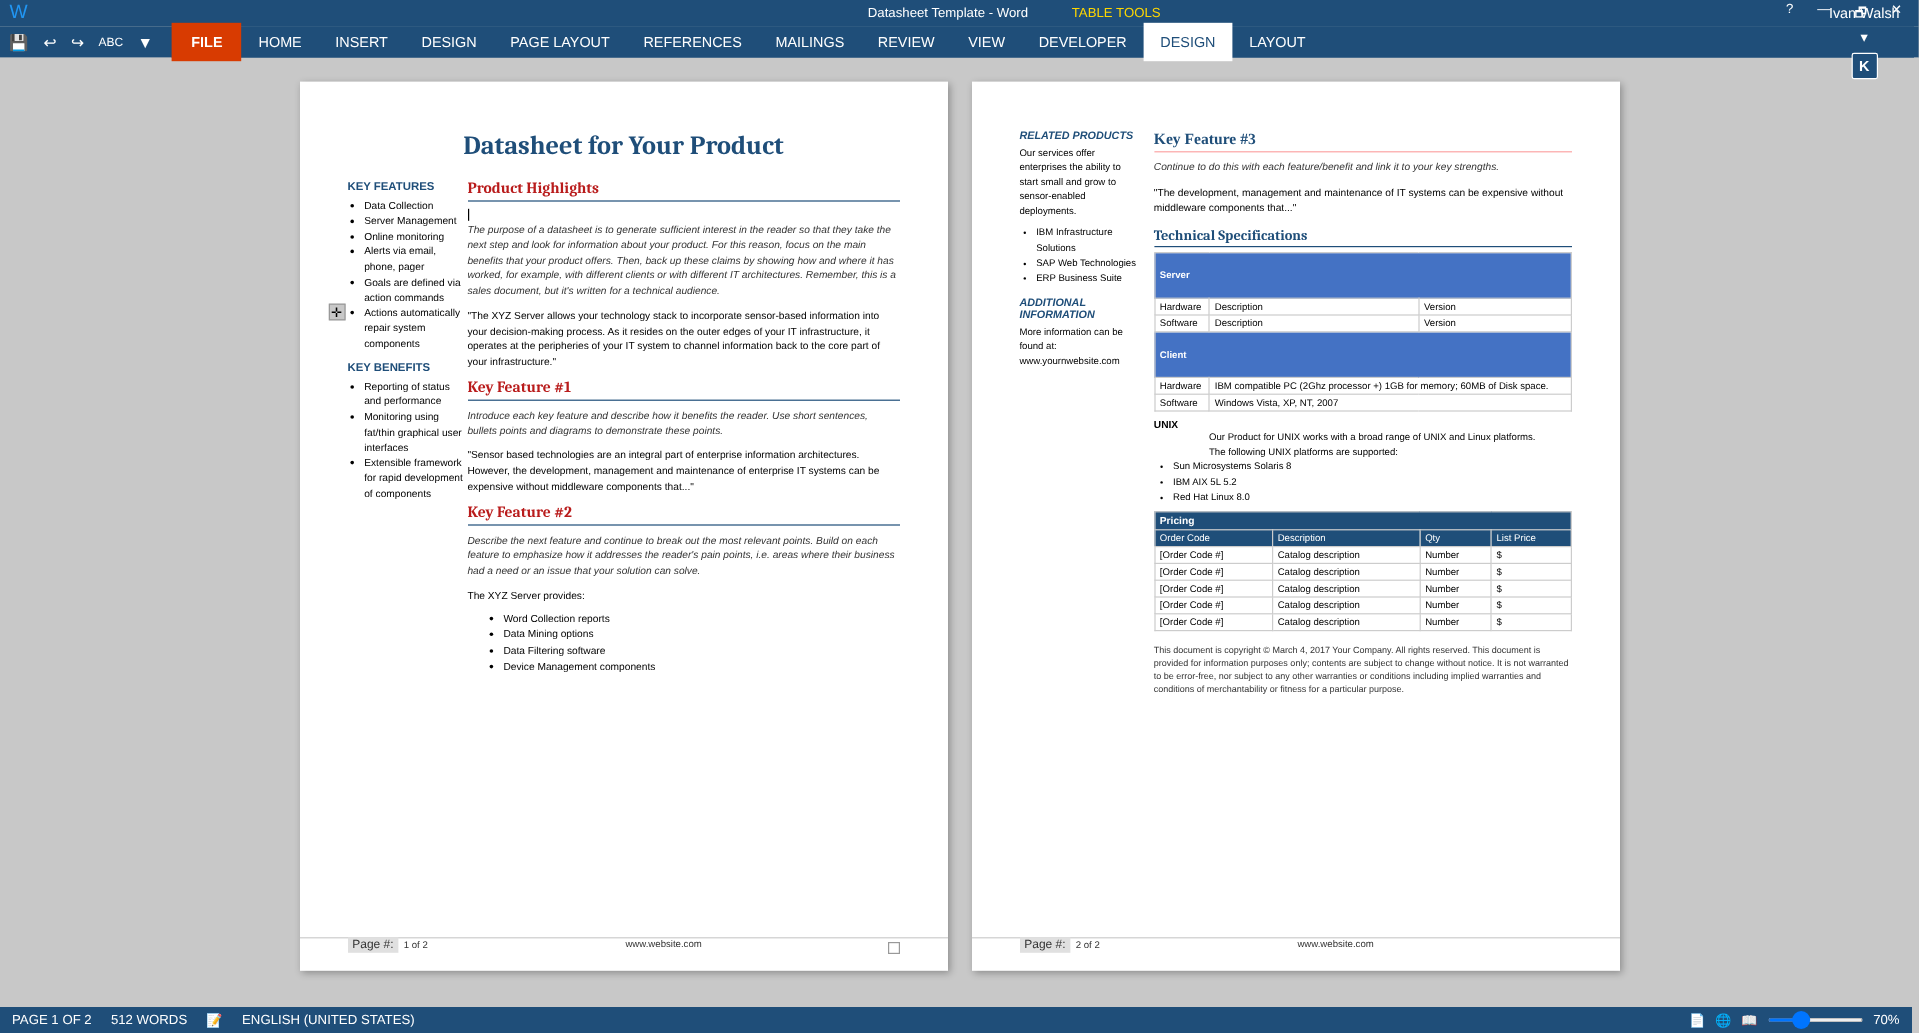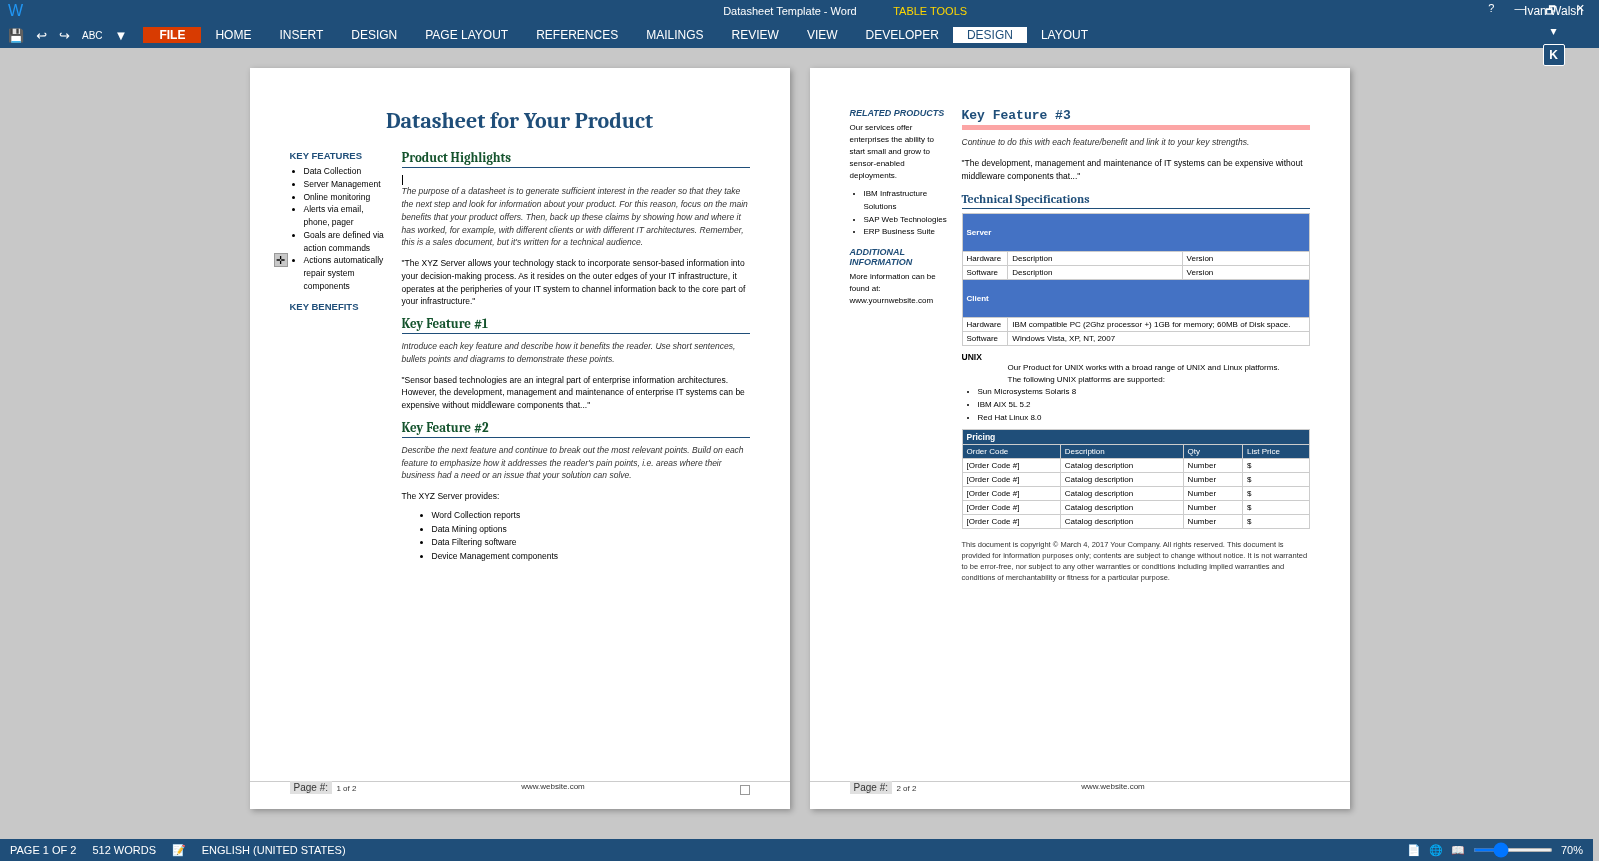--- a/index.html
+++ b/index.html
@@ -36,21 +36,21 @@
       display: flex; align-items: center;
     }
     .ribbon-tabs {
       display: flex;
       align-items: center;
       background: #1f4e79;
       height: 32px;
     }
     .ribbon-tab {
       padding: 0 14px;
-      height: 16px;
+      height: 32px;
       display: flex;
       align-items: center;
       color: #fff;
       font-size: 12px;
       cursor: pointer;
       font-weight: 500;
     }
     .ribbon-tab.file-tab {
       background: #d83b01;
       color: #fff;
@@ -115,34 +115,34 @@
       position: absolute;
       left: 24px;
       top: 185px;
       background: #c8c8c8;
       border: 1px solid #999;
       width: 14px; height: 14px;
       display: flex; align-items: center; justify-content: center;
       font-size: 11px; cursor: pointer;
     }
 
-    .two-col { display: flex; gap: 12px; }
+    .two-col { display: flex; }
     .col-left { width: 100px; flex-shrink: 0; }
     .col-right { flex: 1; }
 
     .key-features-title {
       color: #1f4e79;
       font-weight: bold;
       font-size: 9.5px;
       margin-bottom: 4px;
     }
     .key-features-list { list-style: disc; padding-left: 14px; margin-bottom: 8px; font-size: 8.5px; line-height: 1.5; }
 
     .section-heading {
-      color: #14532d;
+      color: #b91c1c;
       font-size: 13px;
       font-weight: bold;
       border-bottom: 1px solid #1f4e79;
       padding-bottom: 2px;
       margin-bottom: 6px;
       font-family: 'Cambria', serif;
     }
 
     .italic-intro { font-style: italic; font-size: 8.5px; line-height: 1.5; margin-bottom: 8px; color: #333; }
     .quote-text { font-size: 8.5px; line-height: 1.5; margin-bottom: 8px; }
@@ -183,21 +183,21 @@
     .additional-info-title {
       color: #1f4e79;
       font-style: italic;
       font-size: 9px;
       font-weight: bold;
       margin-bottom: 4px;
     }
 
     
     .page2-right { font-size: 8.5px; }
-    .kf3-heading { font-size: 13px; font-weight: bold; color: #1f4e79; border-bottom: 5px solid #fca5a5; padding-bottom: 2px; margin-bottom: 6px; font-family: Liberation Mono, monospace; }
+    .kf3-heading { font-size: 13px; font-weight: bold; color: #1f4e79; border-bottom: 1px solid #fca5a5; padding-bottom: 2px; margin-bottom: 6px; font-family: Liberation Serif, serif; }
     .tech-spec-heading { font-size: 12px; font-weight: bold; color: #1f4e79; border-bottom: 1px solid #1f4e79; padding-bottom: 2px; margin-bottom: 4px; margin-top: 10px; font-family: 'Cambria', serif; }
 
     table.spec-table { width: 100%; border-collapse: collapse; font-size: 8px; margin-bottom: 6px; }
     table.spec-table td { border: 1px solid #ccc; padding: 2px 4px; }
     table.spec-table .section-row td { background: #4472c4; color: #fff; font-weight: bold; padding: 14px 4px; }
 
     .unix-section { margin-top: 6px; margin-bottom: 4px; }
     .unix-title { font-weight: bold; font-size: 8.5px; }
     .unix-text { font-size: 8px; line-height: 1.5; padding-left: 46px; }
 
@@ -288,20 +288,25 @@
         <div class="key-features-title">KEY FEATURES</div>
         <ul class="key-features-list">
           <li>Data Collection</li>
           <li>Server Management</li>
           <li>Online monitoring</li>
           <li>Alerts via email, phone, pager</li>
           <li>Goals are defined via action commands</li>
           <li>Actions automatically repair system components</li>
         </ul>
         <div class="key-features-title">KEY BENEFITS</div>
+        <ul class="key-features-list">
+          <li>Reporting of status and performance</li>
+          <li>Monitoring using fat/thin graphical user interfaces</li>
+          <li>Extensible framework for rapid development of components</li>
+        </ul>
       </div>
 
       <div class="col-right">
         <div class="section-heading">Product Highlights</div>
         <span class="cursor-line"></span>
         <div class="italic-intro">The purpose of a datasheet is to generate sufficient interest in the reader so that they take the next step and look for information about your product. For this reason, focus on the main benefits that your product offers. Then, back up these claims by showing how and where it has worked, for example, with different clients or with different IT architectures. Remember, this is a sales document, but it's written for a technical audience.</div>
         <div class="quote-text">"The XYZ Server allows your technology stack to incorporate sensor-based information into your decision-making process. As it resides on the outer edges of your IT infrastructure, it operates at the peripheries of your IT system to channel information back to the core part of your infrastructure."</div>
 
         <div class="section-heading">Key Feature #1</div>
         <div class="italic-intro">Introduce each key feature and describe how it benefits the reader. Use short sentences, bullets points and diagrams to demonstrate these points.</div>

